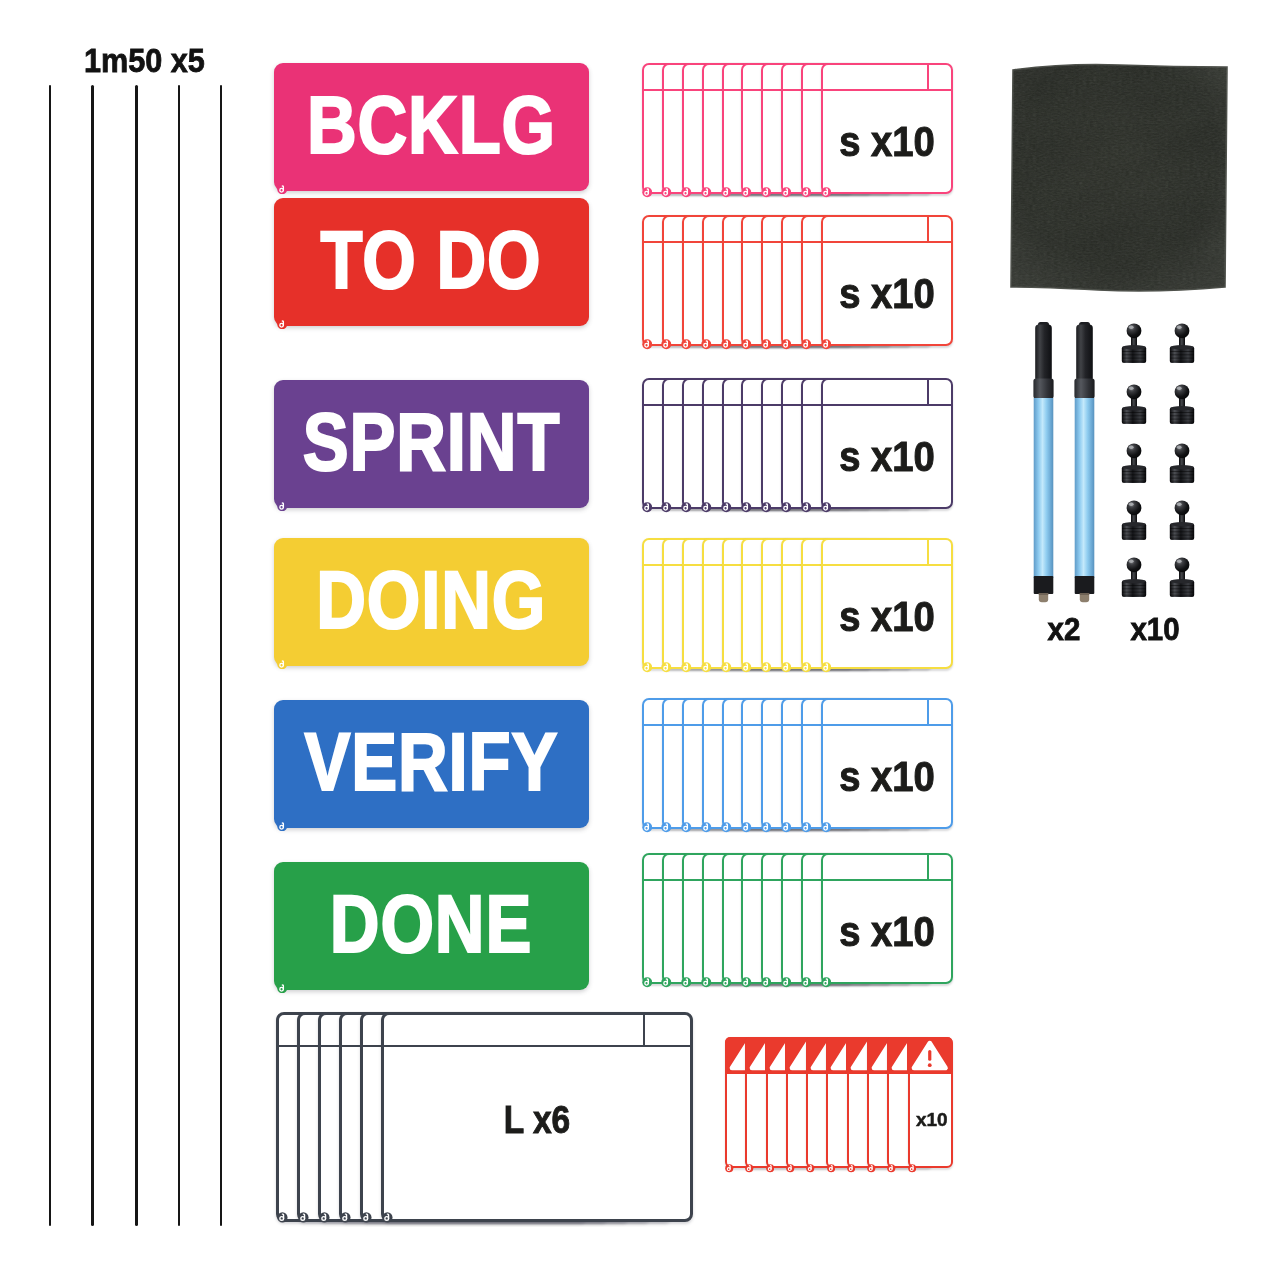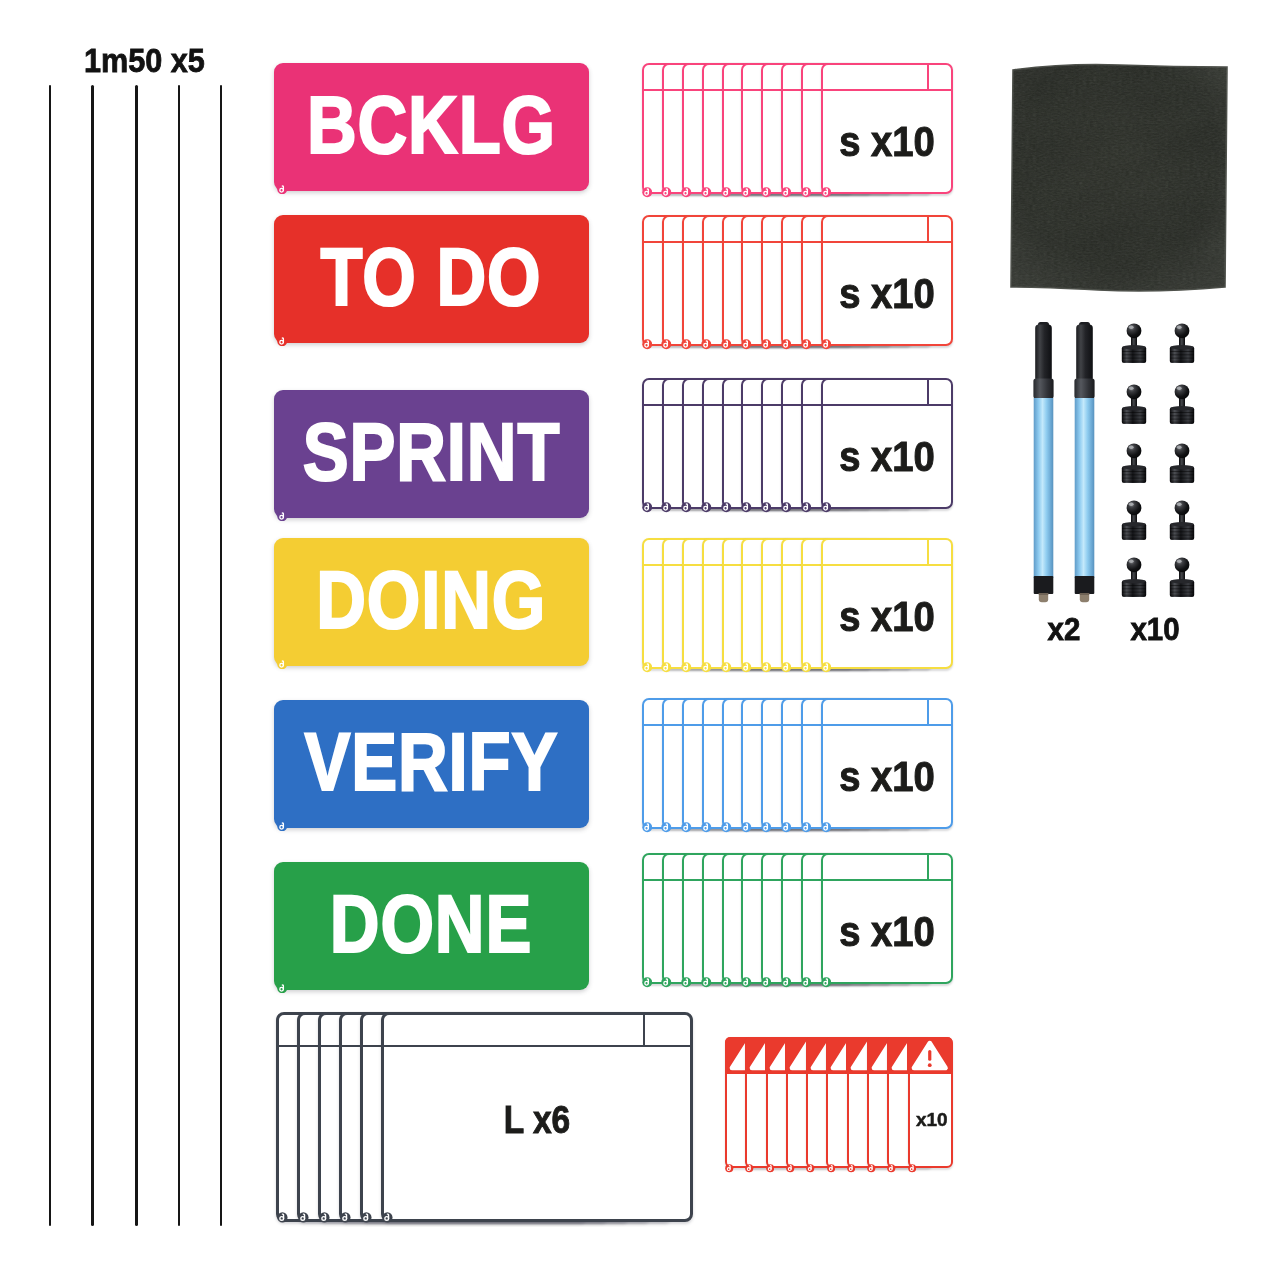--- a/index.html
+++ b/index.html
@@ -122,29 +122,29 @@
 
   <div id="header-cards">
       <div class="header-card" style="top: 63px; background: rgb(234, 50, 118);">
         <span class="hlabel">BCKLG</span>
         <span class="hc-logo"><svg viewBox="0 0 12 12" width="100%" height="100%">
             <circle cx="6" cy="6" r="5.7" fill="#ea3276"></circle>
             <circle cx="5.25" cy="7.15" r="2.05" fill="none" stroke="#ffffff" stroke-width="1.5"></circle>
             <path d="M7.3 7.15 L7.3 3.3 C7.3 2.45 6.7 2.15 6.05 2.4" fill="none" stroke="#ffffff" stroke-width="1.5" stroke-linecap="round"></path>
           </svg></span>
       </div>
-      <div class="header-card" style="top: 215px; background: rgb(230, 48, 41);">
+      <div class="header-card" style="top: 198px; background: rgb(230, 48, 41);">
         <span class="hlabel">TO DO</span>
         <span class="hc-logo"><svg viewBox="0 0 12 12" width="100%" height="100%">
             <circle cx="6" cy="6" r="5.7" fill="#e63029"></circle>
             <circle cx="5.25" cy="7.15" r="2.05" fill="none" stroke="#ffffff" stroke-width="1.5"></circle>
             <path d="M7.3 7.15 L7.3 3.3 C7.3 2.45 6.7 2.15 6.05 2.4" fill="none" stroke="#ffffff" stroke-width="1.5" stroke-linecap="round"></path>
           </svg></span>
       </div>
-      <div class="header-card" style="top: 390px; background: rgb(106, 65, 144);">
+      <div class="header-card" style="top: 380px; background: rgb(106, 65, 144);">
         <span class="hlabel">SPRINT</span>
         <span class="hc-logo"><svg viewBox="0 0 12 12" width="100%" height="100%">
             <circle cx="6" cy="6" r="5.7" fill="#6a4190"></circle>
             <circle cx="5.25" cy="7.15" r="2.05" fill="none" stroke="#ffffff" stroke-width="1.5"></circle>
             <path d="M7.3 7.15 L7.3 3.3 C7.3 2.45 6.7 2.15 6.05 2.4" fill="none" stroke="#ffffff" stroke-width="1.5" stroke-linecap="round"></path>
           </svg></span>
       </div>
       <div class="header-card" style="top: 538px; background: rgb(244, 205, 51);">
         <span class="hlabel">DOING</span>
         <span class="hc-logo"><svg viewBox="0 0 12 12" width="100%" height="100%">

